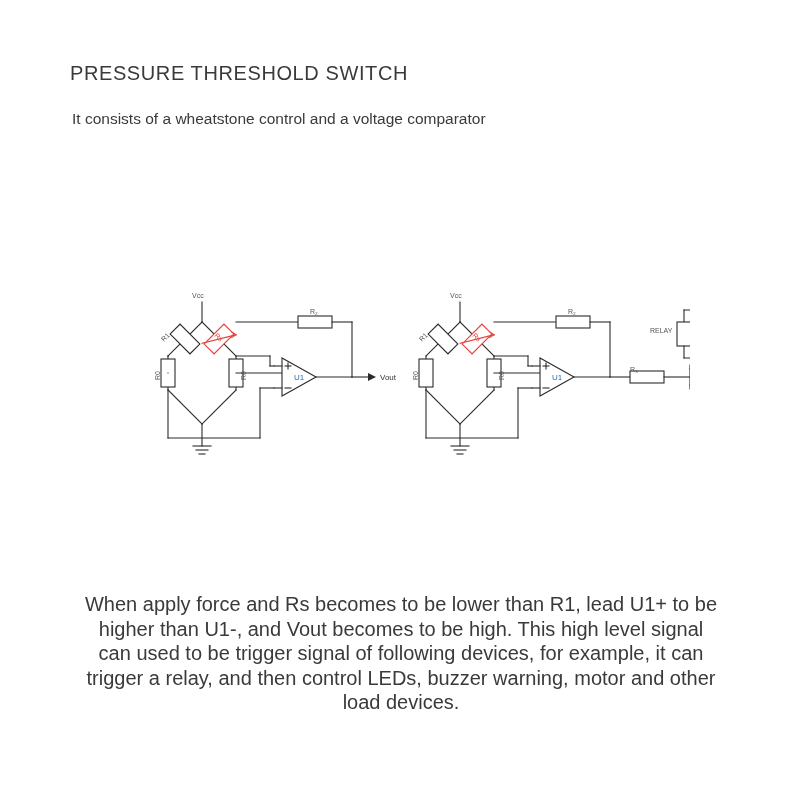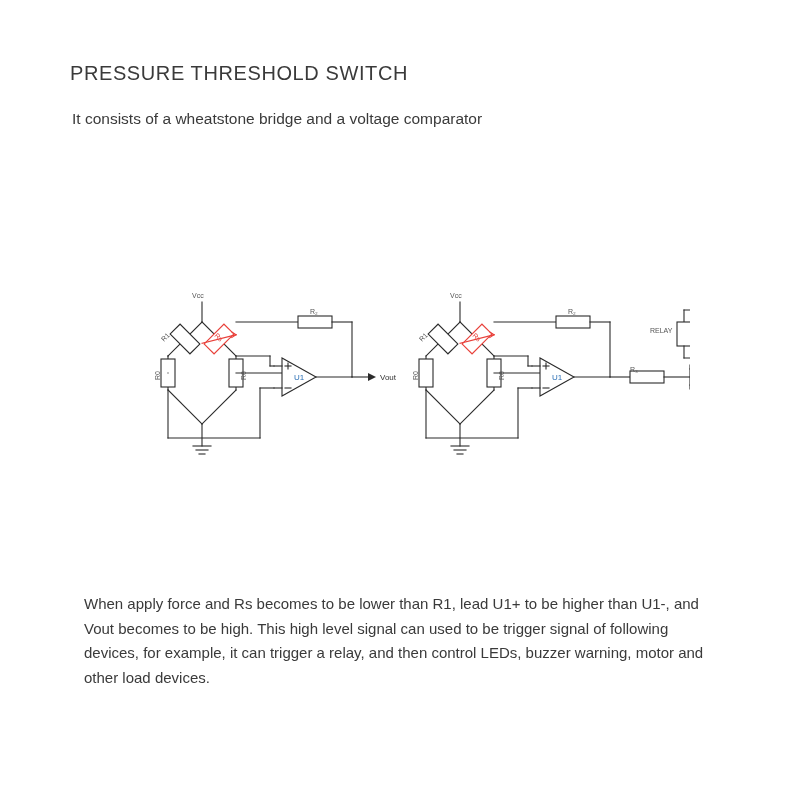--- a/index.html
+++ b/index.html
@@ -44,32 +44,33 @@
     height: 220px;
   }
   .figure svg {
     display: block;
   }
   .body-text {
     position: absolute;
     left: 84px;
     top: 592px;
     width: 634px;
-    font-size: 15px;
+    font-size: 20px;
     line-height: 24.5px;
     color: #3a3a3a;
+    text-align: center;
   }
 </style>
 </head>
 <body>
 
 <div class="page">
 
   <div class="title">PRESSURE THRESHOLD SWITCH</div>
-  <div class="subtitle">It consists of a wheatstone bridge and a voltage comparator</div>
+  <div class="subtitle">It consists of a wheatstone control and a voltage comparator</div>
 
   <div class="figure">
     <svg width="560" height="220" viewBox="0 0 560 220" xmlns="http://www.w3.org/2000/svg">
       <g fill="none" stroke="#2b2b2b" stroke-width="1.1" stroke-linecap="square">
 
         <g>
 
           <line x1="72" y1="32" x2="72" y2="52"></line>
 
           <line x1="72" y1="52" x2="38" y2="86"></line>

